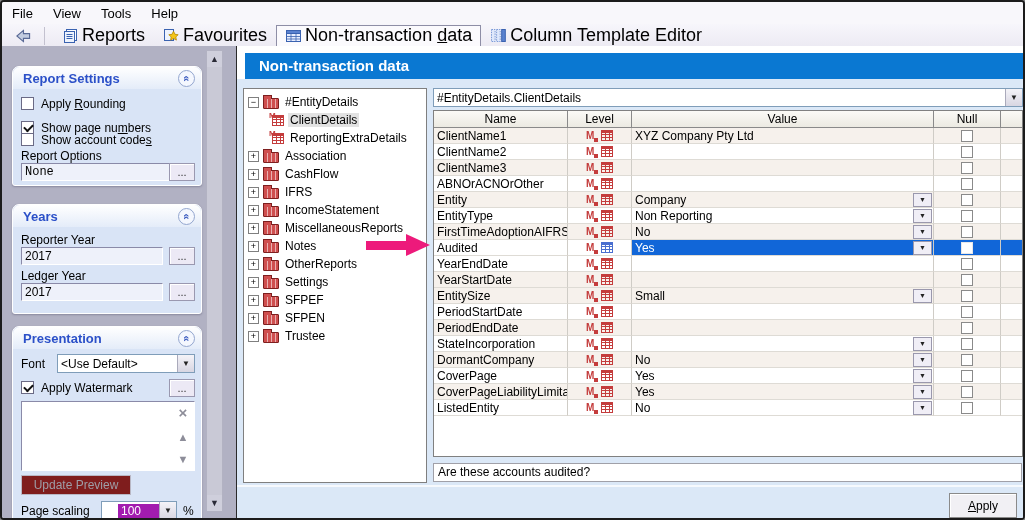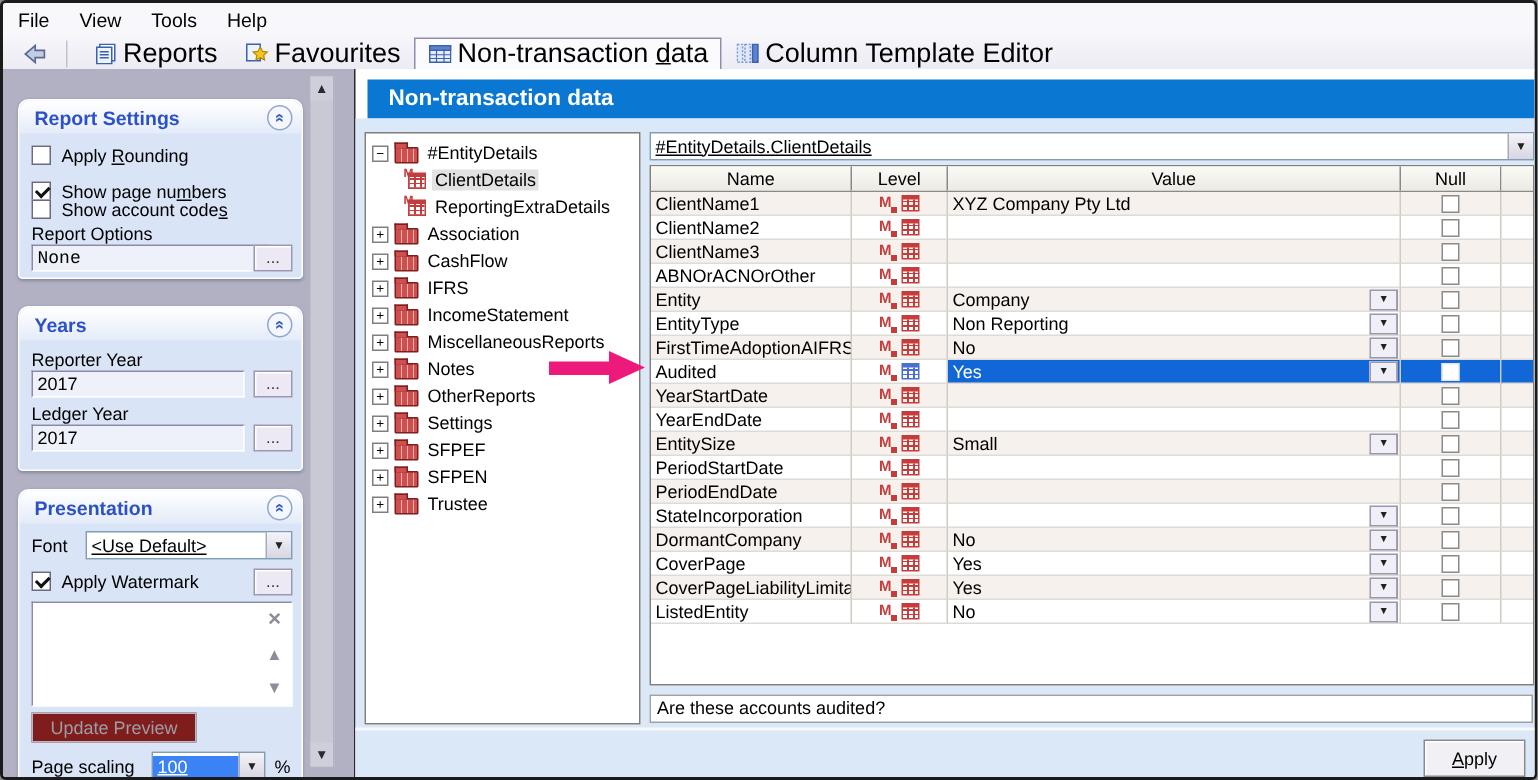--- a/index.html
+++ b/index.html
@@ -39,24 +39,24 @@
   .cb-row { position:absolute; left:8px; display:flex; align-items:flex-start; gap:7px; height:15px; }
   .cbx { width:13px; height:13px; background:#fff; border:1px solid #6a6a85; position:relative; flex:0 0 13px; }
   .cbx.checked::after { content:""; position:absolute; left:2px; top:2px; width:7px; height:4px;
                         border-left:2px solid #111; border-bottom:2px solid #111; transform:rotate(-45deg); }
   .slabel { font-size:12px; }
   .field { position:absolute; height:18px; background:#eef1fa; border:1px solid #8a8aa8;
            border-right-color:#fff; border-bottom-color:#fff; padding:1px 3px; font-size:12px; line-height:14px; }
   .dots-btn { position:absolute; width:26px; height:18px; background:#ece9f5; border:1px solid #9a98b0;
               font-size:11px; line-height:10px; color:#333; box-shadow:inset 1px 1px 0 #fff; }
   .combo { position:absolute; background:#fff; border:1px solid #7f9db9; height:19px; display:flex; align-items:center; }
-  .combo .cval { flex:1; padding:0 3px; font-size:12px; white-space:nowrap; overflow:hidden;text-decoration:underline; }
+  .combo .cval { flex:1; padding:0 3px; font-size:12px; white-space:nowrap; overflow:hidden; }
   .dd-btn { width:17px; height:100%; background:linear-gradient(#f4f3f8,#d8d6e2); border-left:1px solid #aab;
             display:flex; align-items:center; justify-content:center; font-size:8px; color:#222; flex:0 0 17px; }
-  .hl { background:#3b82f6; color:#fff; }
+  .hl { background:#a21caf; color:#fff;margin-left:16px; }
   .listbox { position:absolute; background:#fff; border:1px solid #8a8aa8; border-right-color:#fff; border-bottom-color:#fff; }
   .lb-btn { position:absolute; right:2px; width:18px; height:18px; background:transparent; border:none;
             color:#8d8d99; font-size:15px; font-weight:bold; line-height:16px; }
   .btn { background:#f1f0f4; border:1px solid #8a8a8a; box-shadow:inset 1px 1px 0 #fff; font-size:12px; }
   .btn:disabled,.btn.disabled { color:#9e9da6; background:#7f1d1d; border-color:#b9b7c4; box-shadow:none; }
   .sb { position:absolute; left:204px; top:4px; width:17px; height:462px; background:#c9c9d6; border:1px solid #b2b2c2; }
   .sb-up,.sb-down { position:absolute; left:0; width:15px; height:16px; background:#cfcfdc; color:#2a2a36;
                     font-size:9px; text-align:center; line-height:16px; border:none; }
   .sb-up { top:0; } .sb-down { bottom:0; }
 
@@ -469,36 +469,36 @@
               </div>
               <div class="cell c-value">
                 <span>Yes</span>
                 <span class="vdd">▼</span>
               </div>
               <div class="cell c-null">
                 <span class="ncb"></span>
               </div>
               <div class="cell c-fill"></div>
             </div>
+            <div class="grow">
+              <div class="cell c-name">YearEndDate</div>
+              <div class="cell c-level">
+                <span class="m-ico"></span>
+                <span class="grid-ico"></span>
+              </div>
+              <div class="cell c-value">
+                <span></span>
+              </div>
+              <div class="cell c-null">
+                <span class="ncb"></span>
+              </div>
+              <div class="cell c-fill"></div>
+            </div>
             <div class="grow alt">
               <div class="cell c-name">YearStartDate</div>
-              <div class="cell c-level">
-                <span class="m-ico"></span>
-                <span class="grid-ico"></span>
-              </div>
-              <div class="cell c-value">
-                <span></span>
-              </div>
-              <div class="cell c-null">
-                <span class="ncb"></span>
-              </div>
-              <div class="cell c-fill"></div>
-            </div>
-            <div class="grow">
-              <div class="cell c-name">YearEndDate</div>
               <div class="cell c-level">
                 <span class="m-ico"></span>
                 <span class="grid-ico"></span>
               </div>
               <div class="cell c-value">
                 <span></span>
               </div>
               <div class="cell c-null">
                 <span class="ncb"></span>
               </div>

